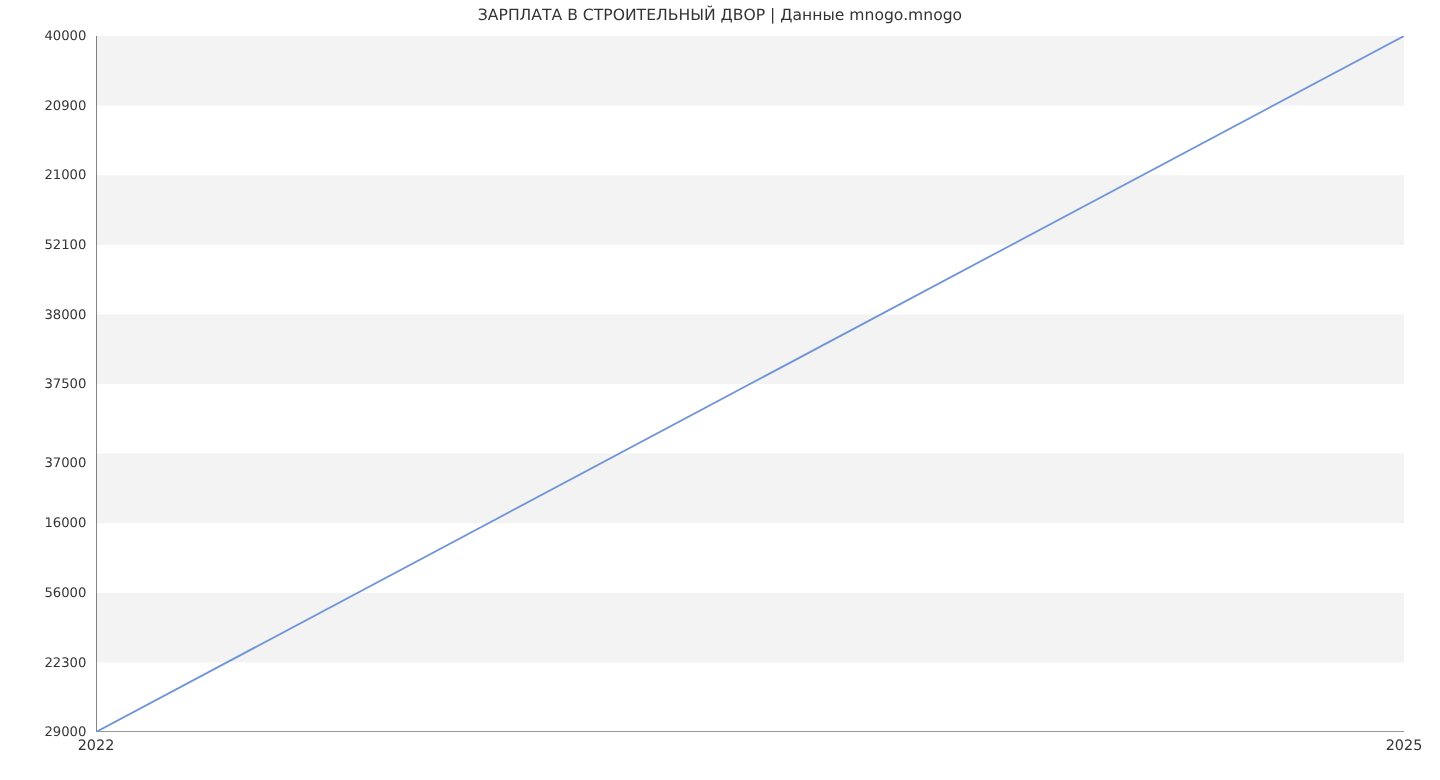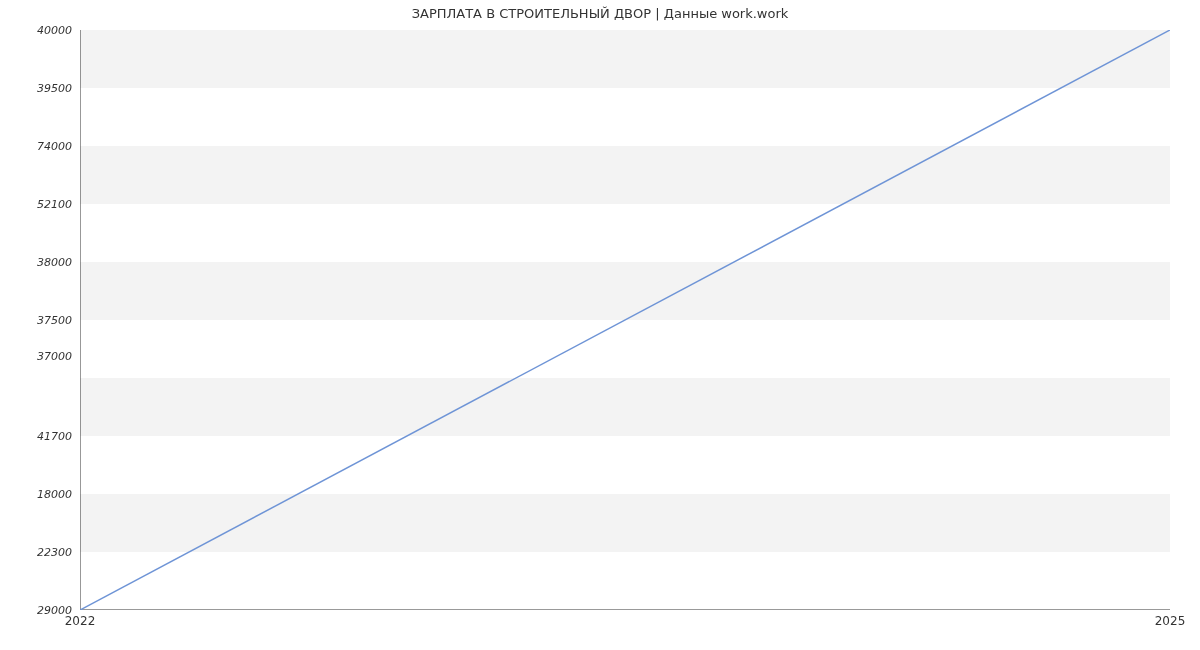--- a/index.html
+++ b/index.html
@@ -39,48 +39,47 @@
     display: block;
   }
   .y-tick-label {
     position: absolute;
     right: 1128px; 
     transform: translateY(-50%);
     font-size: 11px;
     color: #333;
     text-align: right;
     width: 60px;
-    font-style: italic;
   }
   .x-tick-label {
     position: absolute;
     top: 614px; 
     transform: translateX(-50%);
     font-size: 12px;
     color: #333;
     text-align: right;
   }
 </style>
 </head>
 <body>
 
 <div class="chart-wrap">
 
-  <div class="chart-title">ЗАРПЛАТА В СТРОИТЕЛЬНЫЙ ДВОР | Данные work.work</div>
+  <div class="chart-title">ЗАРПЛАТА В СТРОИТЕЛЬНЫЙ ДВОР | Данные mnogo.mnogo</div>
 
   <div class="y-tick-label" style="top:610px">29000</div>
   <div class="y-tick-label" style="top:552px">22300</div>
-  <div class="y-tick-label" style="top:494px">18000</div>
-  <div class="y-tick-label" style="top:436px">41700</div>
-  <div class="y-tick-label" style="top:356px">37000</div>
+  <div class="y-tick-label" style="top:494px">56000</div>
+  <div class="y-tick-label" style="top:436px">16000</div>
+  <div class="y-tick-label" style="top:386px">37000</div>
   <div class="y-tick-label" style="top:320px">37500</div>
   <div class="y-tick-label" style="top:262px">38000</div>
   <div class="y-tick-label" style="top:204px">52100</div>
-  <div class="y-tick-label" style="top:146px">74000</div>
-  <div class="y-tick-label" style="top:88px">39500</div>
+  <div class="y-tick-label" style="top:146px">21000</div>
+  <div class="y-tick-label" style="top:88px">20900</div>
   <div class="y-tick-label" style="top:30px">40000</div>
 
   <div class="x-tick-label" style="left:80px">2022</div>
   <div class="x-tick-label" style="left:1170px">2025</div>
 
   <div class="plot-area">
     <svg class="plot-svg" viewBox="0 0 1090 580" preserveAspectRatio="none">
 
       <g>
         <rect x="0" y="0" width="1090" height="58" fill="#f3f3f3"></rect>

